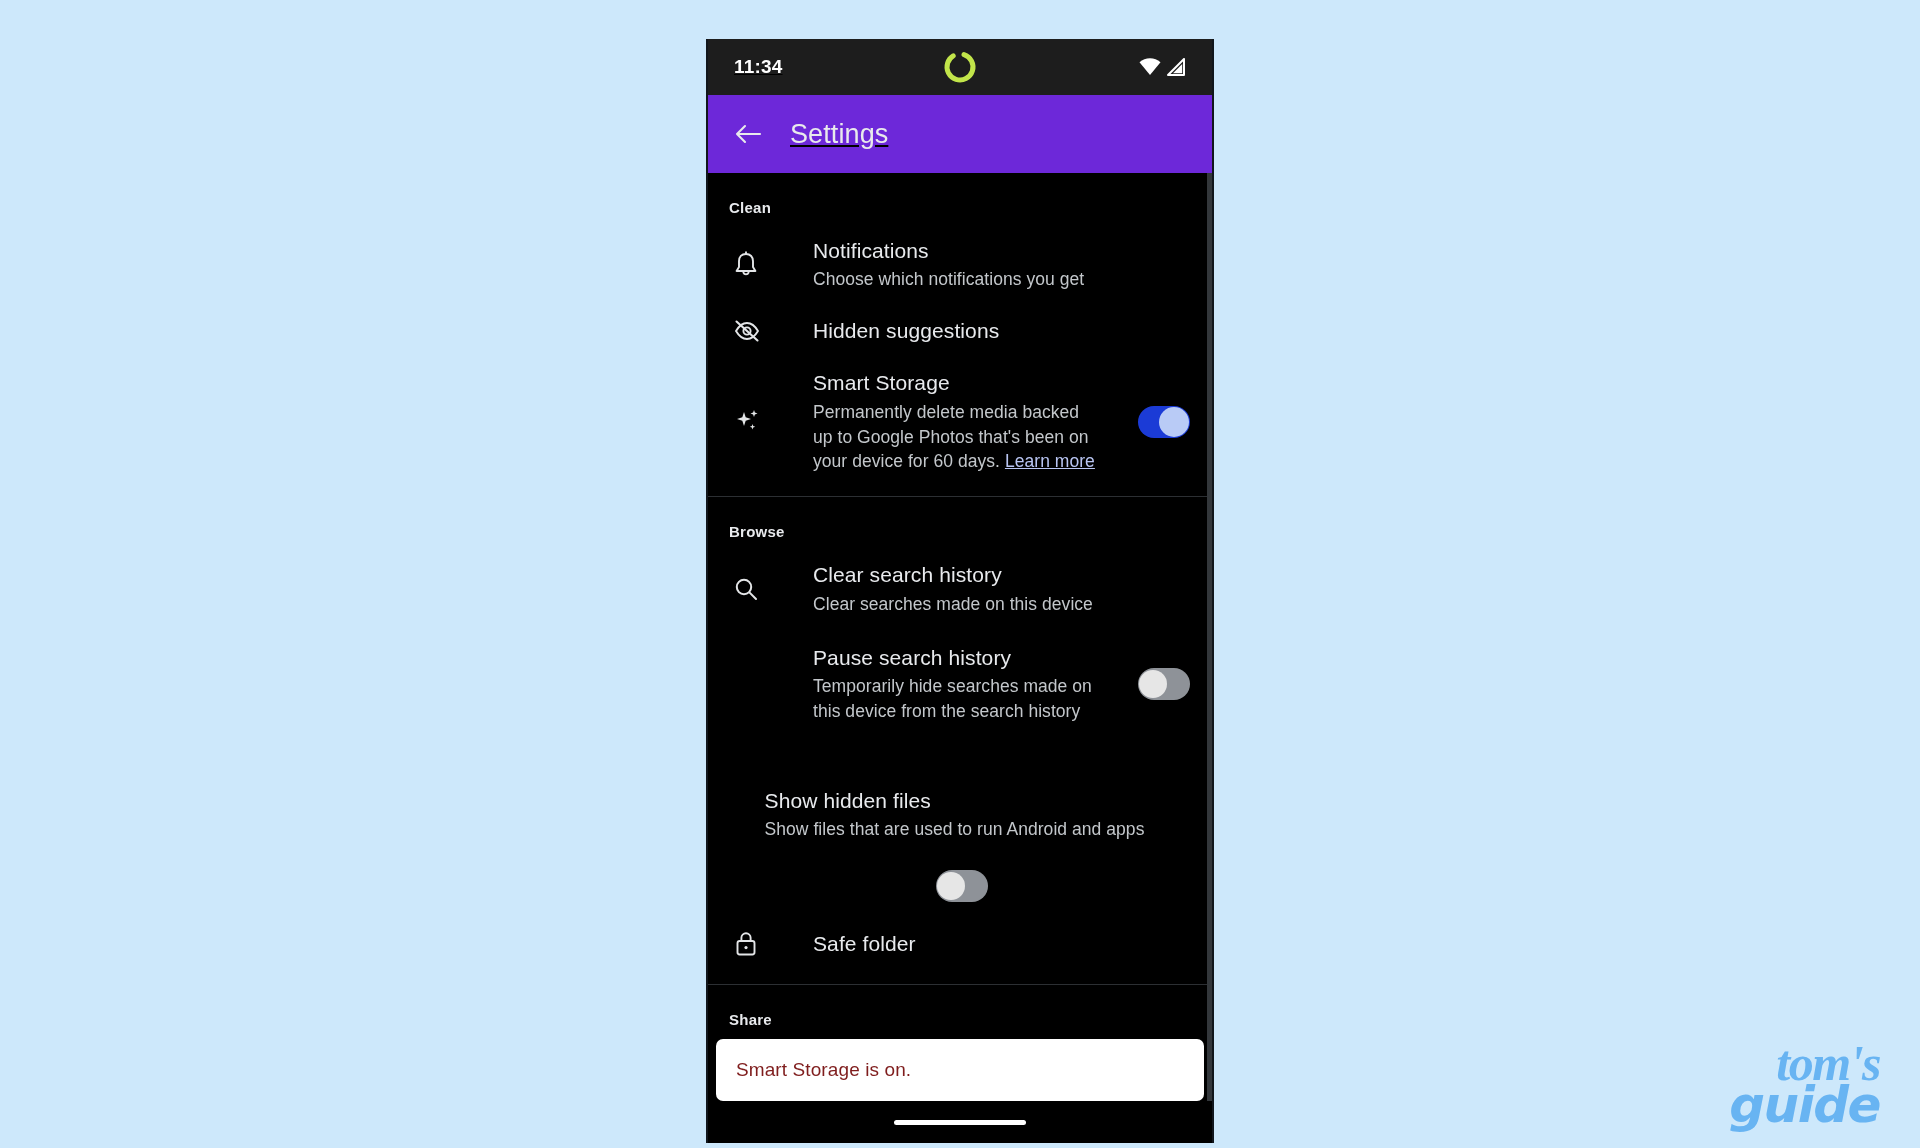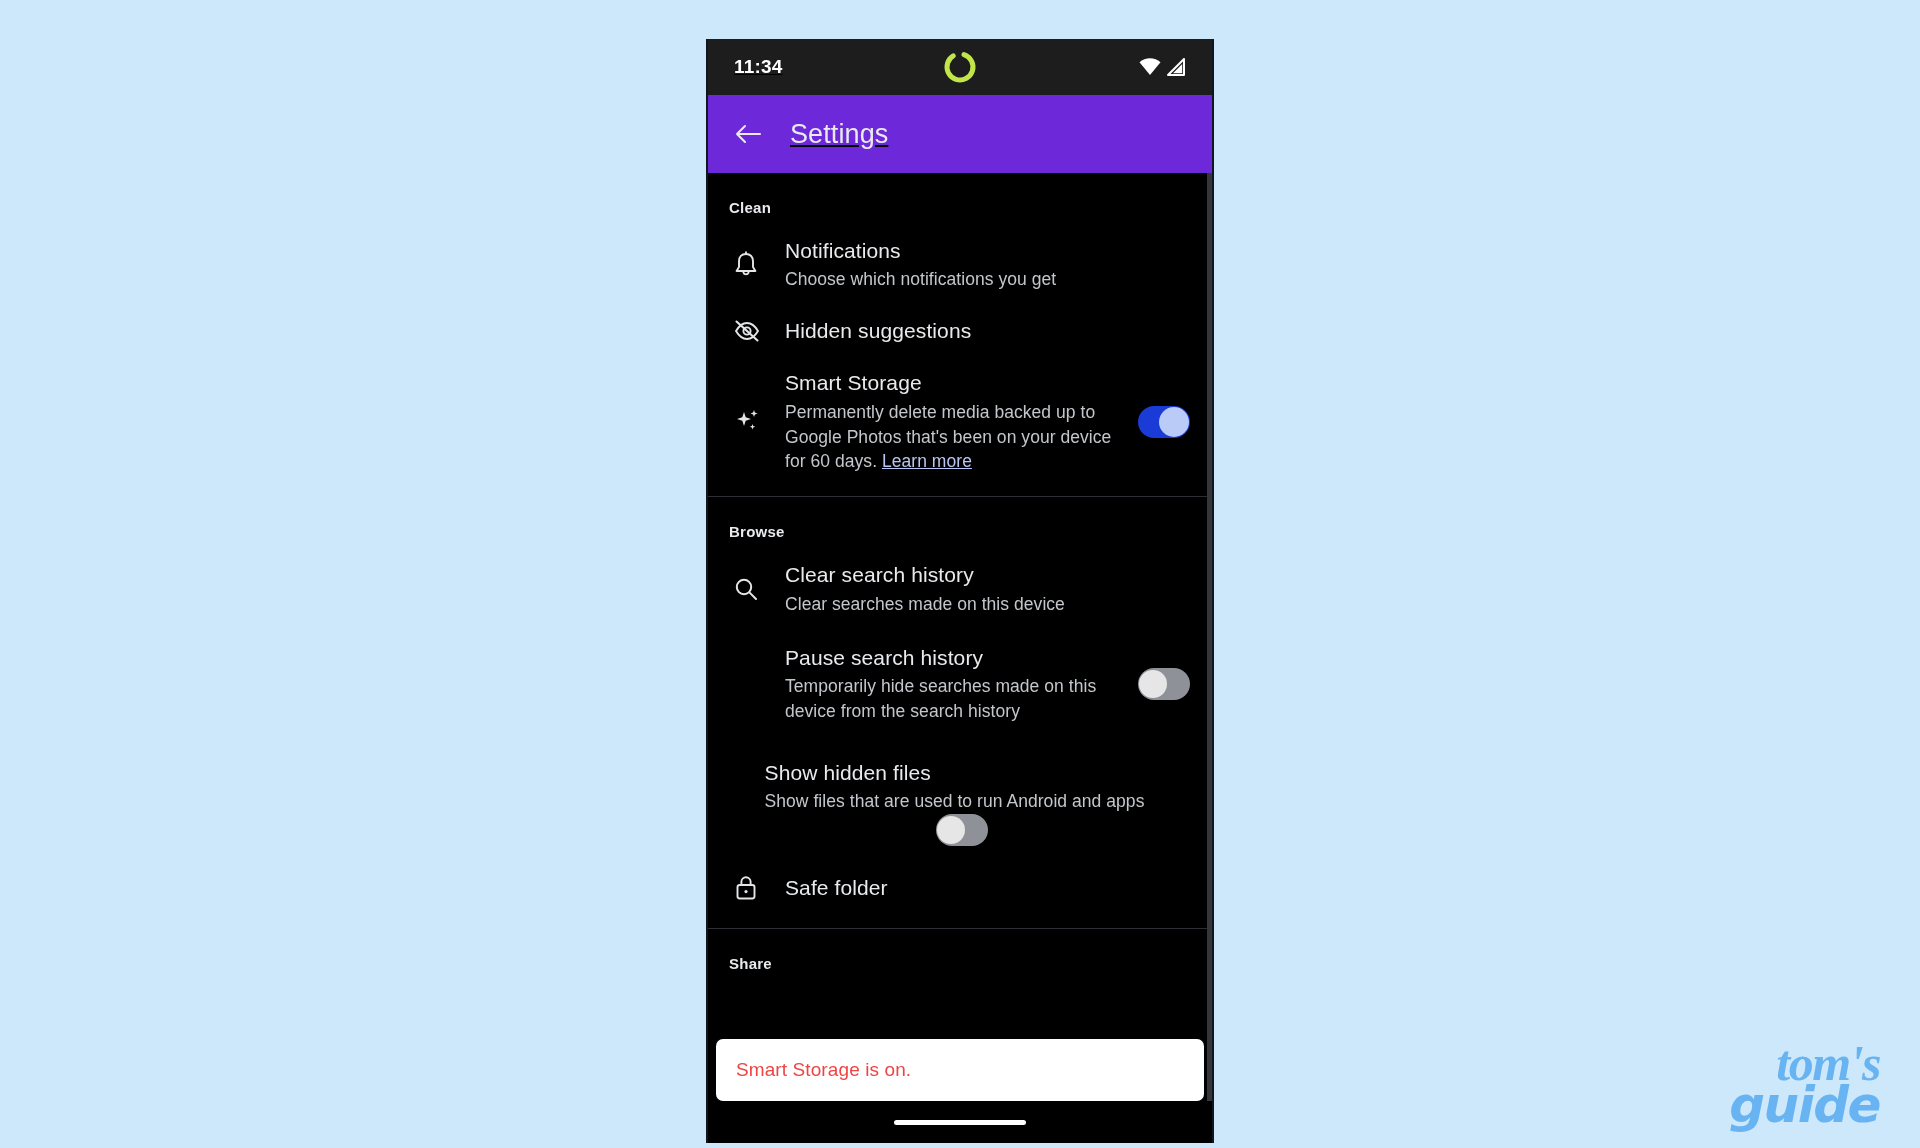--- a/index.html
+++ b/index.html
@@ -95,20 +95,21 @@
     font-weight: bold;
     padding: 26px 0 12px 21px;
     letter-spacing: 0.25px;
   }
 
   .row {
     display: flex;
     align-items: center;
     padding: 10px 22px 10px 21px;
     min-height: 64px;
+    gap: 28px;
   }
   .row-icon {
     width: 56px;
     min-width: 56px;
     display: flex;
     align-items: center;
     justify-content: flex-start;
     padding-left: 4px;
   }
   .row-icon.spacer {  }
@@ -184,21 +185,21 @@
     right: 8px;
     bottom: 42px;
     background: #ffffff;
     border-radius: 7px;
     padding: 20px 20px;
     min-height: 62px;
     display: flex;
     align-items: center;
   }
   #snackbar-text {
-    color: #ef4444;
+    color: #7f1d1d;
     font-size: 19px;
     letter-spacing: 0.1px;
   }
 
   
   #nav-bar {
     position: absolute;
     left: 0;
     right: 0;
     bottom: 0;

